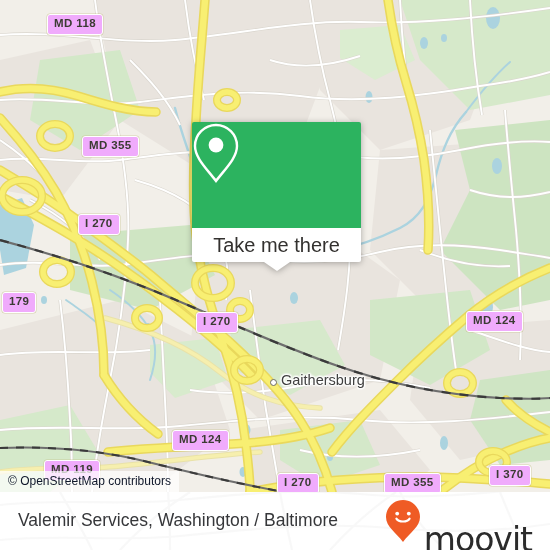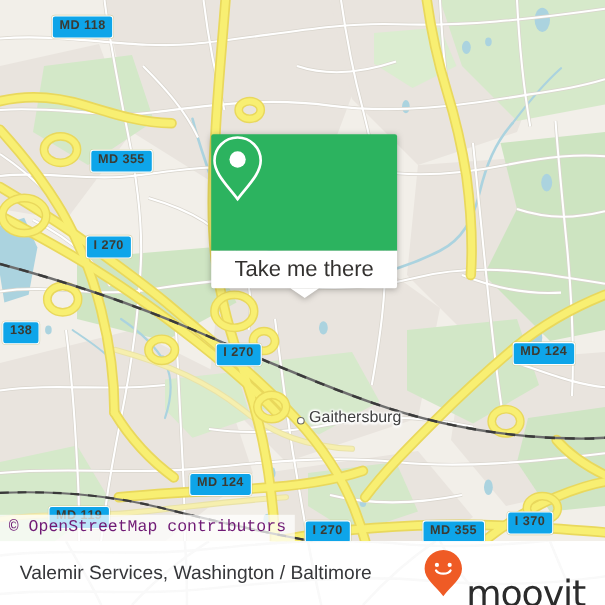--- a/index.html
+++ b/index.html
@@ -15,21 +15,21 @@
   
   #map{
     position:absolute;left:0;top:0;width:550px;height:492px;
     overflow:hidden;background:#f2efe9;
   }
   #map svg{position:absolute;left:0;top:0;}
 
   
   .shield{
     position:absolute;
-    background:#0ea5e9;
+    background:#f0abfc;
     border:1.6px solid #ffffff;
     border-radius:3px;
     color:#3b3b33;
     font-size:11.5px;
     font-weight:bold;
     letter-spacing:.4px;
     line-height:1;
     padding:3px 6px 4px 6px;
     white-space:nowrap;
     box-shadow:0 0 0 .5px rgba(190,185,120,.55);
@@ -48,25 +48,25 @@
   }
   .place-dot{
     position:absolute;width:5px;height:5px;border-radius:50%;
     background:#fff;border:1.6px solid #6b6b63;
   }
 
   
   #attribution{
     position:absolute;left:0;bottom:0;
     background:rgba(255,255,255,.72);
-    color:#701a75;
-    font-size:15px;
+    color:#0f172a;
+    font-size:12px;
     padding:3px 8px 4px 8px;
     white-space:nowrap;
-    font-family:Liberation Mono, monospace;
+    font-family:Liberation Sans, sans-serif;
   }
 
   
   #popup{
     position:absolute;left:192px;top:122px;width:169px;
     filter:drop-shadow(0 1px 3px rgba(0,0,0,.30));
   }
   #popup-head{
     height:106px;border-radius:2px 2px 0 0;
     display:flex;align-items:center;justify-content:center;
@@ -317,28 +317,28 @@
 
       </g>
     </svg>
 
     <div class="place-dot" style="left:270px;top:379px;"></div>
     <div class="place" style="left:281px;top:372px;">Gaithersburg</div>
 
     <div class="shield" style="left:47px;top:14px;">MD 118</div>
     <div class="shield" style="left:82px;top:136px;">MD 355</div>
     <div class="shield" style="left:78px;top:214px;">I 270</div>
-    <div class="shield" style="left:2px;top:292px;">138</div>
+    <div class="shield" style="left:2px;top:292px;">179</div>
     <div class="shield" style="left:196px;top:312px;">I 270</div>
     <div class="shield" style="left:466px;top:311px;">MD 124</div>
     <div class="shield" style="left:172px;top:430px;">MD 124</div>
     <div class="shield" style="left:44px;top:460px;text-align:right;">MD 119</div>
     <div class="shield" style="left:277px;top:473px;">I 270</div>
     <div class="shield" style="left:384px;top:473px;">MD 355</div>
-    <div class="shield" style="left:461px;top:465px;">I 370</div>
+    <div class="shield" style="left:489px;top:465px;">I 370</div>
 
     <div id="popup">
       <div id="popup-head" style="background:#2cb35f;">
         <svg width="48" height="62" viewBox="0 0 48 62">
           <path d="M24 3 C12.4 3 3 12.4 3 24 C3 36 15 47 24 59 C33 47 45 36 45 24 C45 12.4 35.6 3 24 3 Z" fill="none" stroke="#ffffff" stroke-width="2.4"></path>
           <circle cx="24" cy="23" r="7.4" fill="#ffffff"></circle>
         </svg>
       </div>
       <div id="popup-body">
         <span id="popup-label">Take me there</span>

